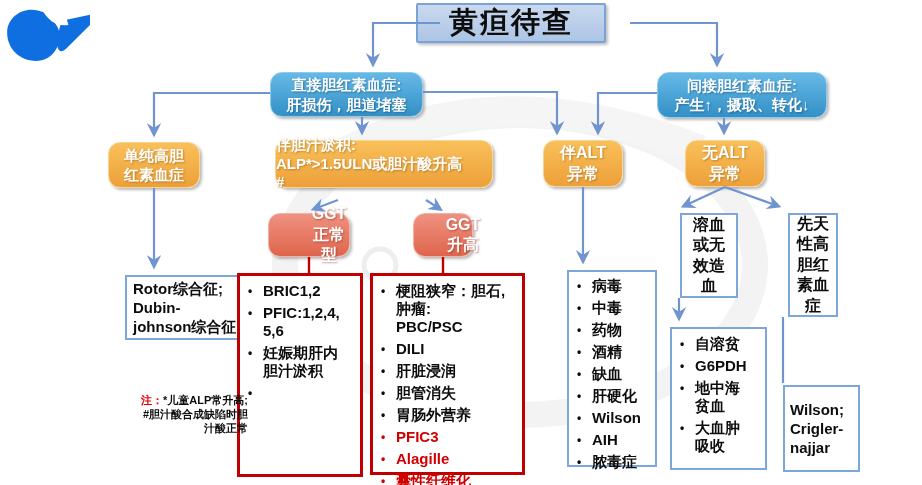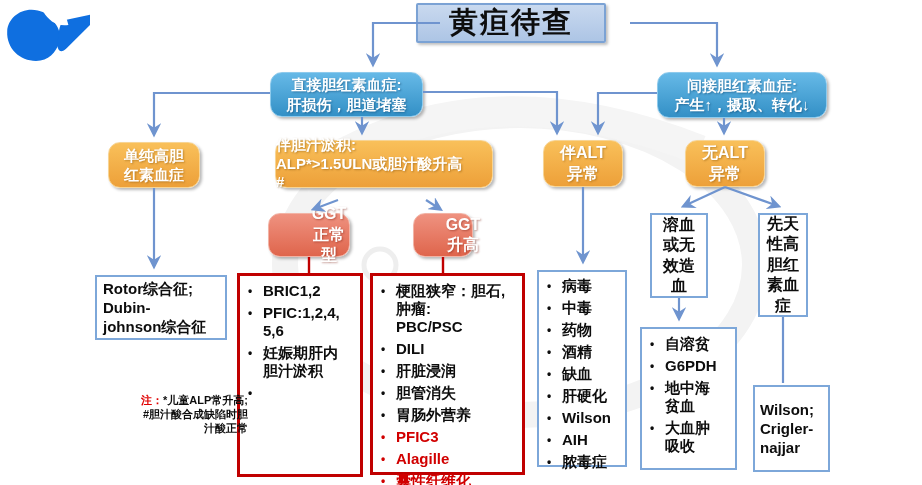--- a/index.html
+++ b/index.html
@@ -33,21 +33,21 @@
   }
   .coral{
     background:linear-gradient(#ef9280,#df654c);
     border:1px solid #f2b3a5;color:#fff;font-size:16px;
     text-shadow:1px 1px 2px rgba(120,25,10,.45);
     box-shadow:2px 2px 3px rgba(0,0,0,.28);
     padding-left:40px;
   }
   .outline-blue{
     background:#fff;border:2px solid #7da7d9;border-radius:0;
-    color:#0d0d0d;font-weight:bold;
+    color:#0d0d0d;font-weight:bold;margin-left:30px;
   }
   .outline-red{
     background:#fff;border:3px solid #c00000;border-radius:0;
     color:#0d0d0d;font-weight:bold;
   }
   .left{justify-content:flex-start;text-align:left;}
   .listbox{
     position:absolute;box-sizing:border-box;background:#fff;
     padding:6px 2px 4px 4px;font-weight:bold;
   }

